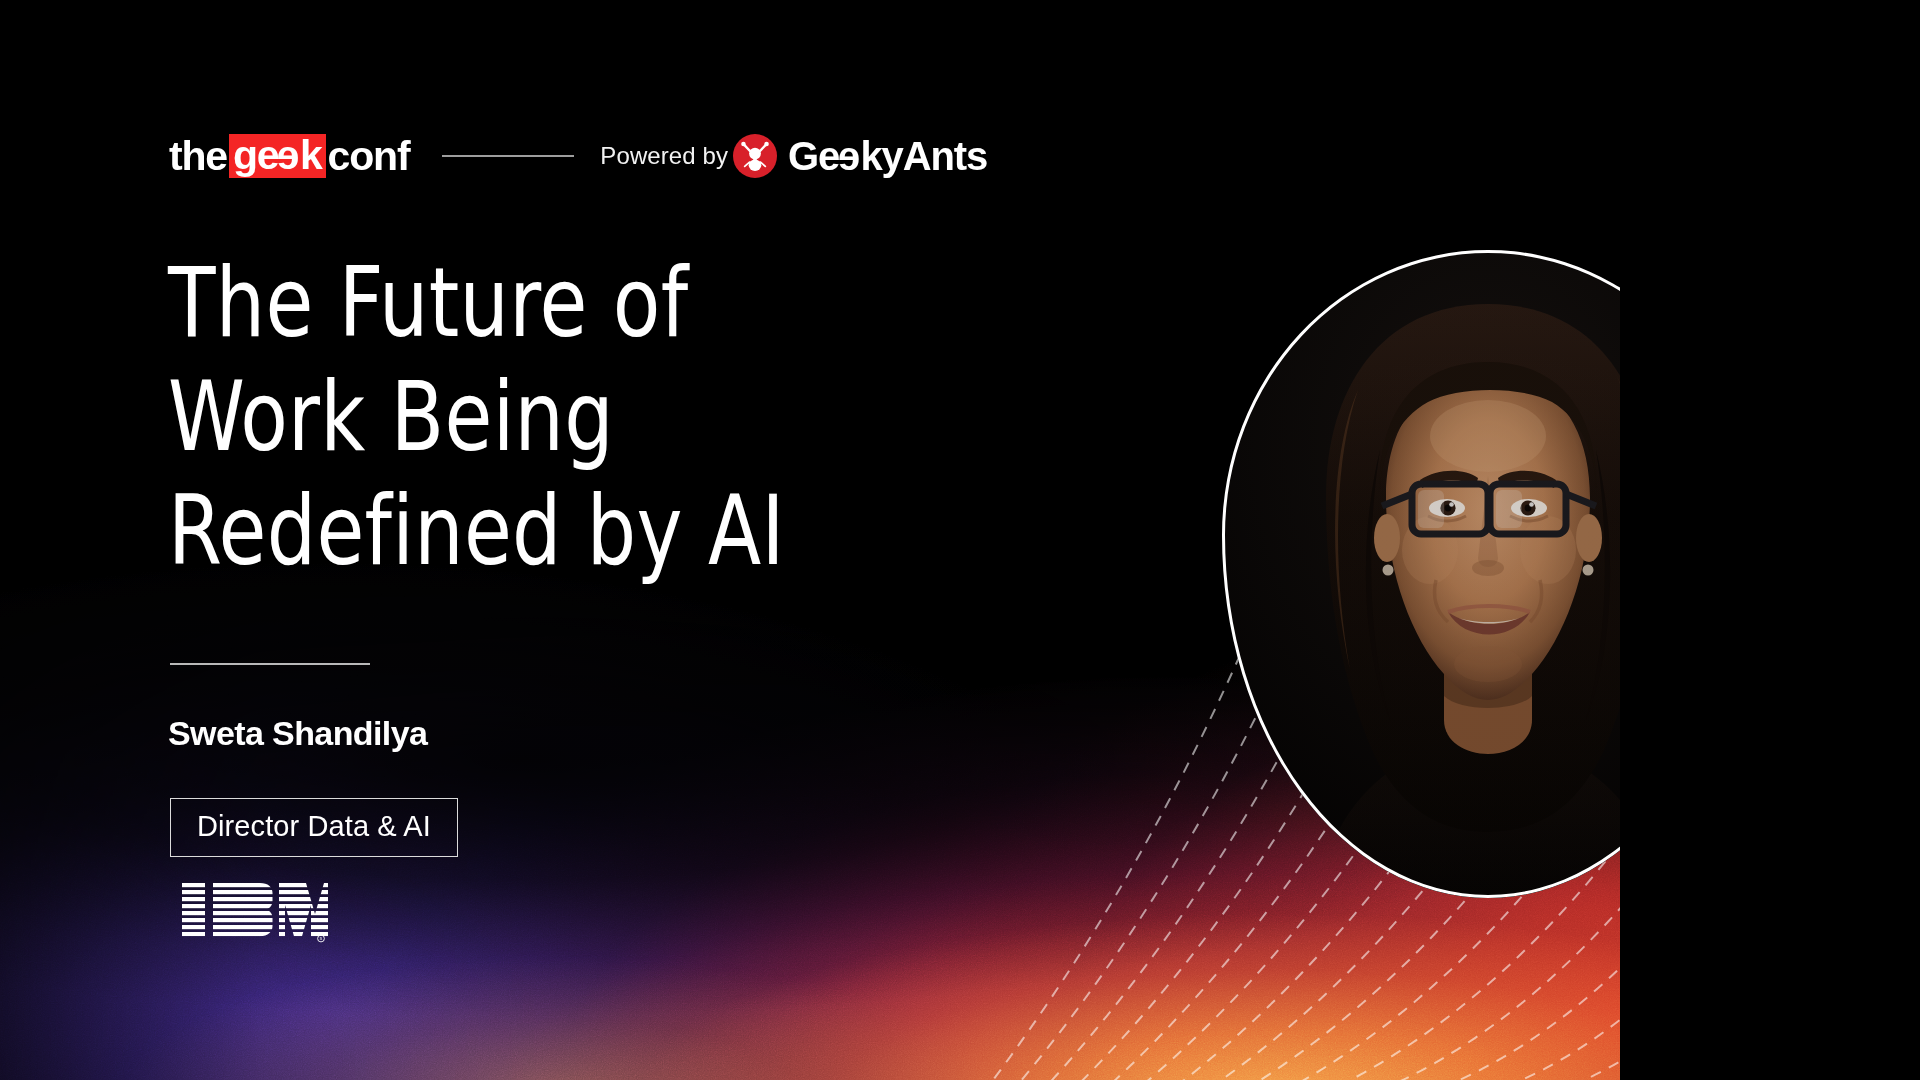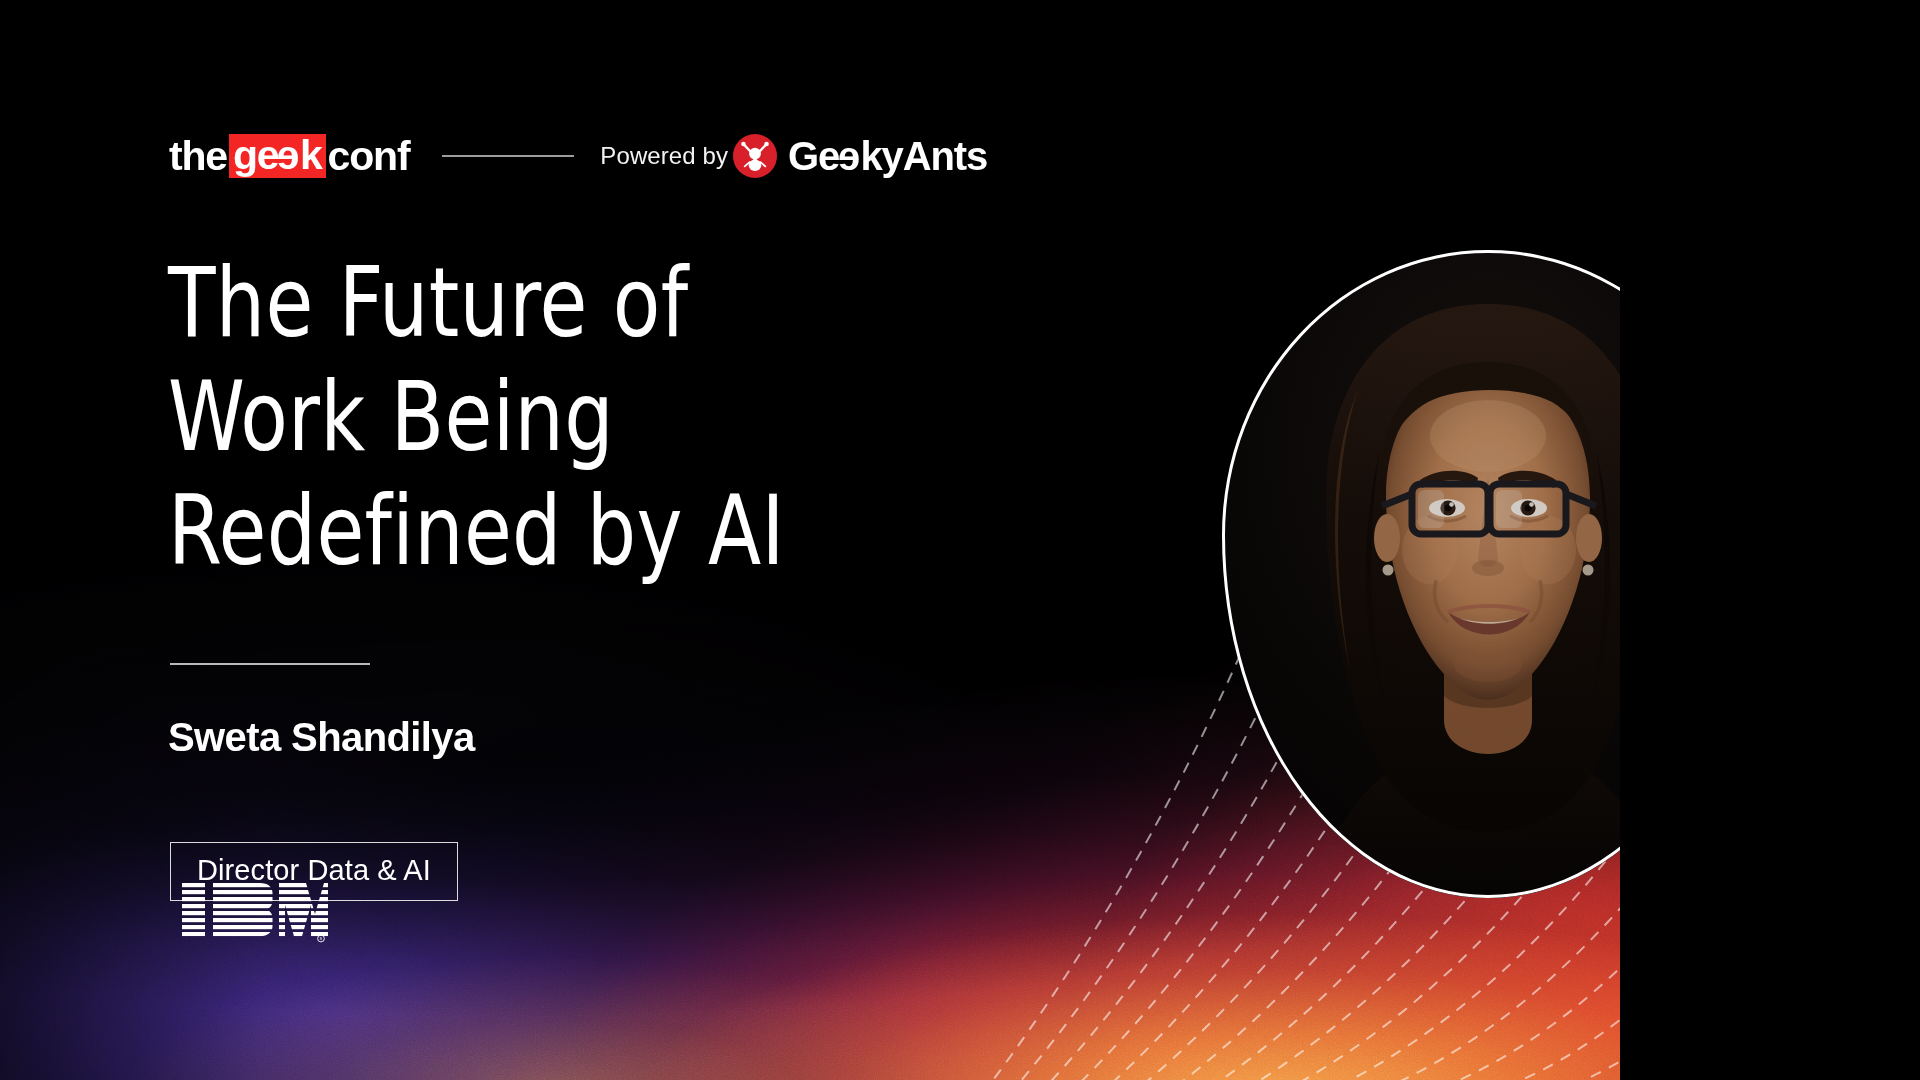--- a/index.html
+++ b/index.html
@@ -183,39 +183,38 @@
     position:absolute;
     left:170px; top:663px;
     width:200px; height:2px;
     background:#b9b9b9;
   }
 
   
   .speaker-name {
     position:absolute;
     left:168px; top:715px;
-    font-size:40px;
+    font-size:34px;
     font-weight:700;
     color:#ffffff;
     letter-spacing:-0.6px;
     line-height:1.1;
     white-space:nowrap;
   }
   .role-chip {
     position:absolute;
     left:170px; top:798px;
     border:1.6px solid #dcdcdc;
     padding:11px 26px 13px 26px;
     font-size:29px;
     font-weight:400;
     color:#ffffff;
     letter-spacing:0.1px;
     white-space:nowrap;
     background:transparent;
-    margin-top:44px;
   }
 
   
   .ibm-logo {
     position:absolute;
     left:182px; top:881px;
     width:146px; height:62px;
   }
 
   

